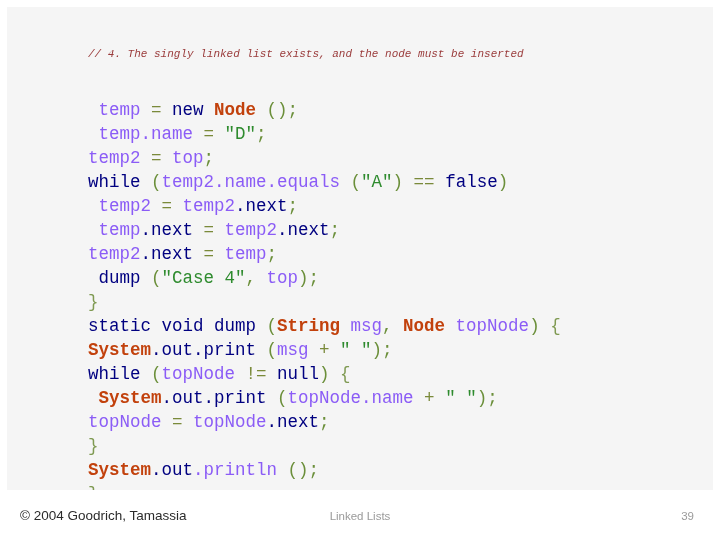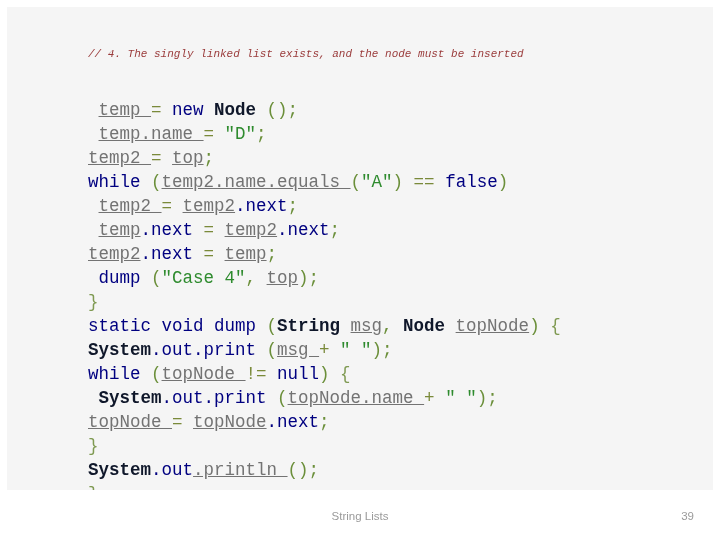--- a/index.html
+++ b/index.html
@@ -61,25 +61,25 @@
 
   
   .line-code {
     font-size: 17.5px;
     line-height: 24px;
     color: #3a3a3a;
   }
 
   
   .kw       { color: #000080; font-weight: normal; }   
-  .type     { color: #0f172a; font-weight: bold; }   
+  .type     { color: #c2410c; font-weight: bold; }   
   .str      { color: #2e8b2e; }                      
   .punc     { color: #6b8f3a; }                      
   .op       { color: #7a8a3a; }                      
-  .id       { color: #737373; text-decoration: underline; }                      
+  .id       { color: #8b5cf6; }                      
   .brace    { color: #7f9a52; }                      
 
   
   #footer {
     position: absolute;
     left: 0;
     top: 490px;
     width: 720px;
     height: 50px;
     background: #ffffff;
@@ -118,17 +118,18 @@
 <div id="slide">
 
   <div id="content-panel"></div>
 
   <div id="code-block">
     <div id="comment-lines"><div class="code-line line-comment">// 4. The singly linked list exists, and the node must be inserted</div></div>
     <div id="code-lines"><div class="code-line line-code"><span> </span><span class="id">temp </span><span class="op">= </span><span class="kw">new </span><span class="type">Node </span><span class="punc">();</span></div><div class="code-line line-code"><span> </span><span class="id">temp.name </span><span class="op">= </span><span class="str">"D"</span><span class="punc">;</span></div><div class="code-line line-code"><span class="id">temp2 </span><span class="op">= </span><span class="id">top</span><span class="punc">;</span></div><div class="code-line line-code"><span class="kw">while </span><span class="punc">(</span><span class="id">temp2.name.equals </span><span class="punc">(</span><span class="str">"A"</span><span class="punc">) </span><span class="op">== </span><span class="kw">false</span><span class="punc">)</span></div><div class="code-line line-code"><span> </span><span class="id">temp2 </span><span class="op">= </span><span class="id">temp2</span><span class="kw">.next</span><span class="punc">;</span></div><div class="code-line line-code"><span> </span><span class="id">temp</span><span class="kw">.next </span><span class="op">= </span><span class="id">temp2</span><span class="kw">.next</span><span class="punc">;</span></div><div class="code-line line-code"><span class="id">temp2</span><span class="kw">.next </span><span class="op">= </span><span class="id">temp</span><span class="punc">;</span></div><div class="code-line line-code"><span> </span><span class="kw">dump </span><span class="punc">(</span><span class="str">"Case 4"</span><span class="punc">, </span><span class="id">top</span><span class="punc">);</span></div><div class="code-line line-code"><span class="brace">}</span></div><div class="code-line line-code"><span class="kw">static void dump </span><span class="punc">(</span><span class="type">String </span><span class="id">msg</span><span class="punc">, </span><span class="type">Node </span><span class="id">topNode</span><span class="punc">) </span><span class="brace">{</span></div><div class="code-line line-code"><span class="type">System</span><span class="kw">.out.print </span><span class="punc">(</span><span class="id">msg </span><span class="op">+ </span><span class="str">" "</span><span class="punc">);</span></div><div class="code-line line-code"><span class="kw">while </span><span class="punc">(</span><span class="id">topNode </span><span class="op">!= </span><span class="kw">null</span><span class="punc">) </span><span class="brace">{</span></div><div class="code-line line-code"><span> </span><span class="type">System</span><span class="kw">.out.print </span><span class="punc">(</span><span class="id">topNode.name </span><span class="op">+ </span><span class="str">" "</span><span class="punc">);</span></div><div class="code-line line-code"><span class="id">topNode </span><span class="op">= </span><span class="id">topNode</span><span class="kw">.next</span><span class="punc">;</span></div><div class="code-line line-code"><span class="brace">}</span></div><div class="code-line line-code"><span class="type">System</span><span class="kw">.out</span><span class="id">.println </span><span class="punc">();</span></div><div class="code-line line-code"><span class="brace">}</span></div><div class="code-line line-code"><span class="brace">}</span></div></div>
   </div>
 
   <div id="footer">
-    <div id="footer-title">String Lists</div>
+    <div id="footer-copyright">© 2004 Goodrich, Tamassia</div>
+    <div id="footer-title">Linked Lists</div>
     <div id="footer-pagenum">39</div>
   </div>
 
 </div>
 
 </body></html>

